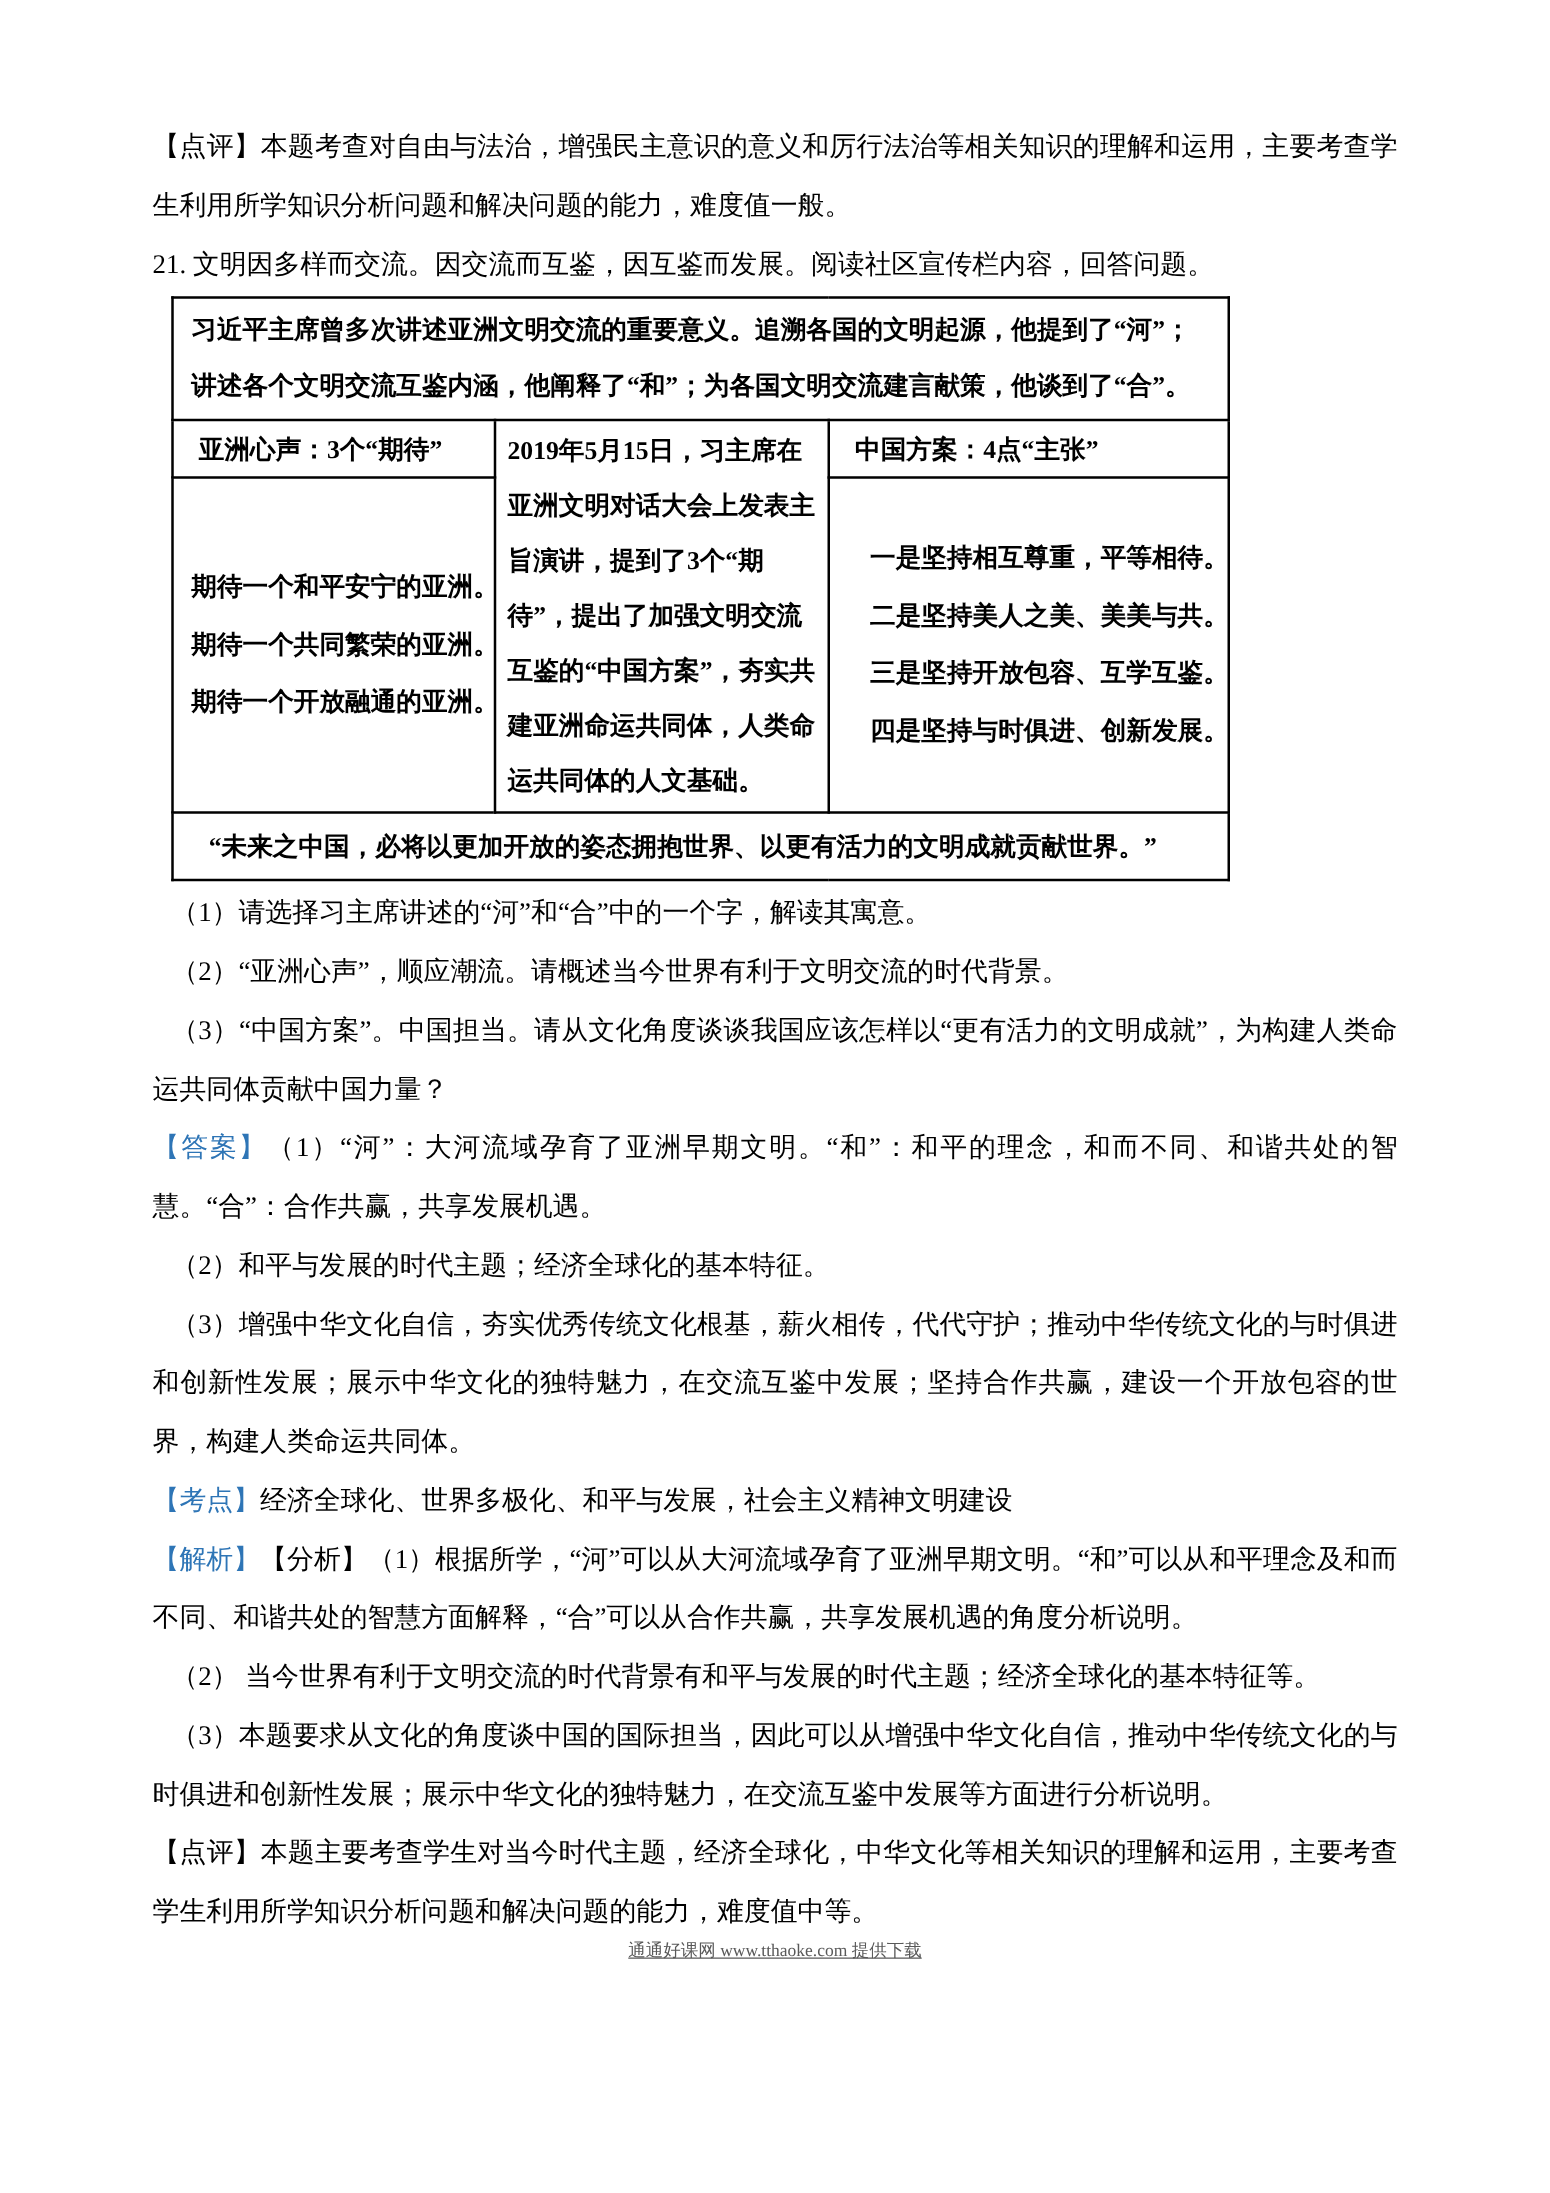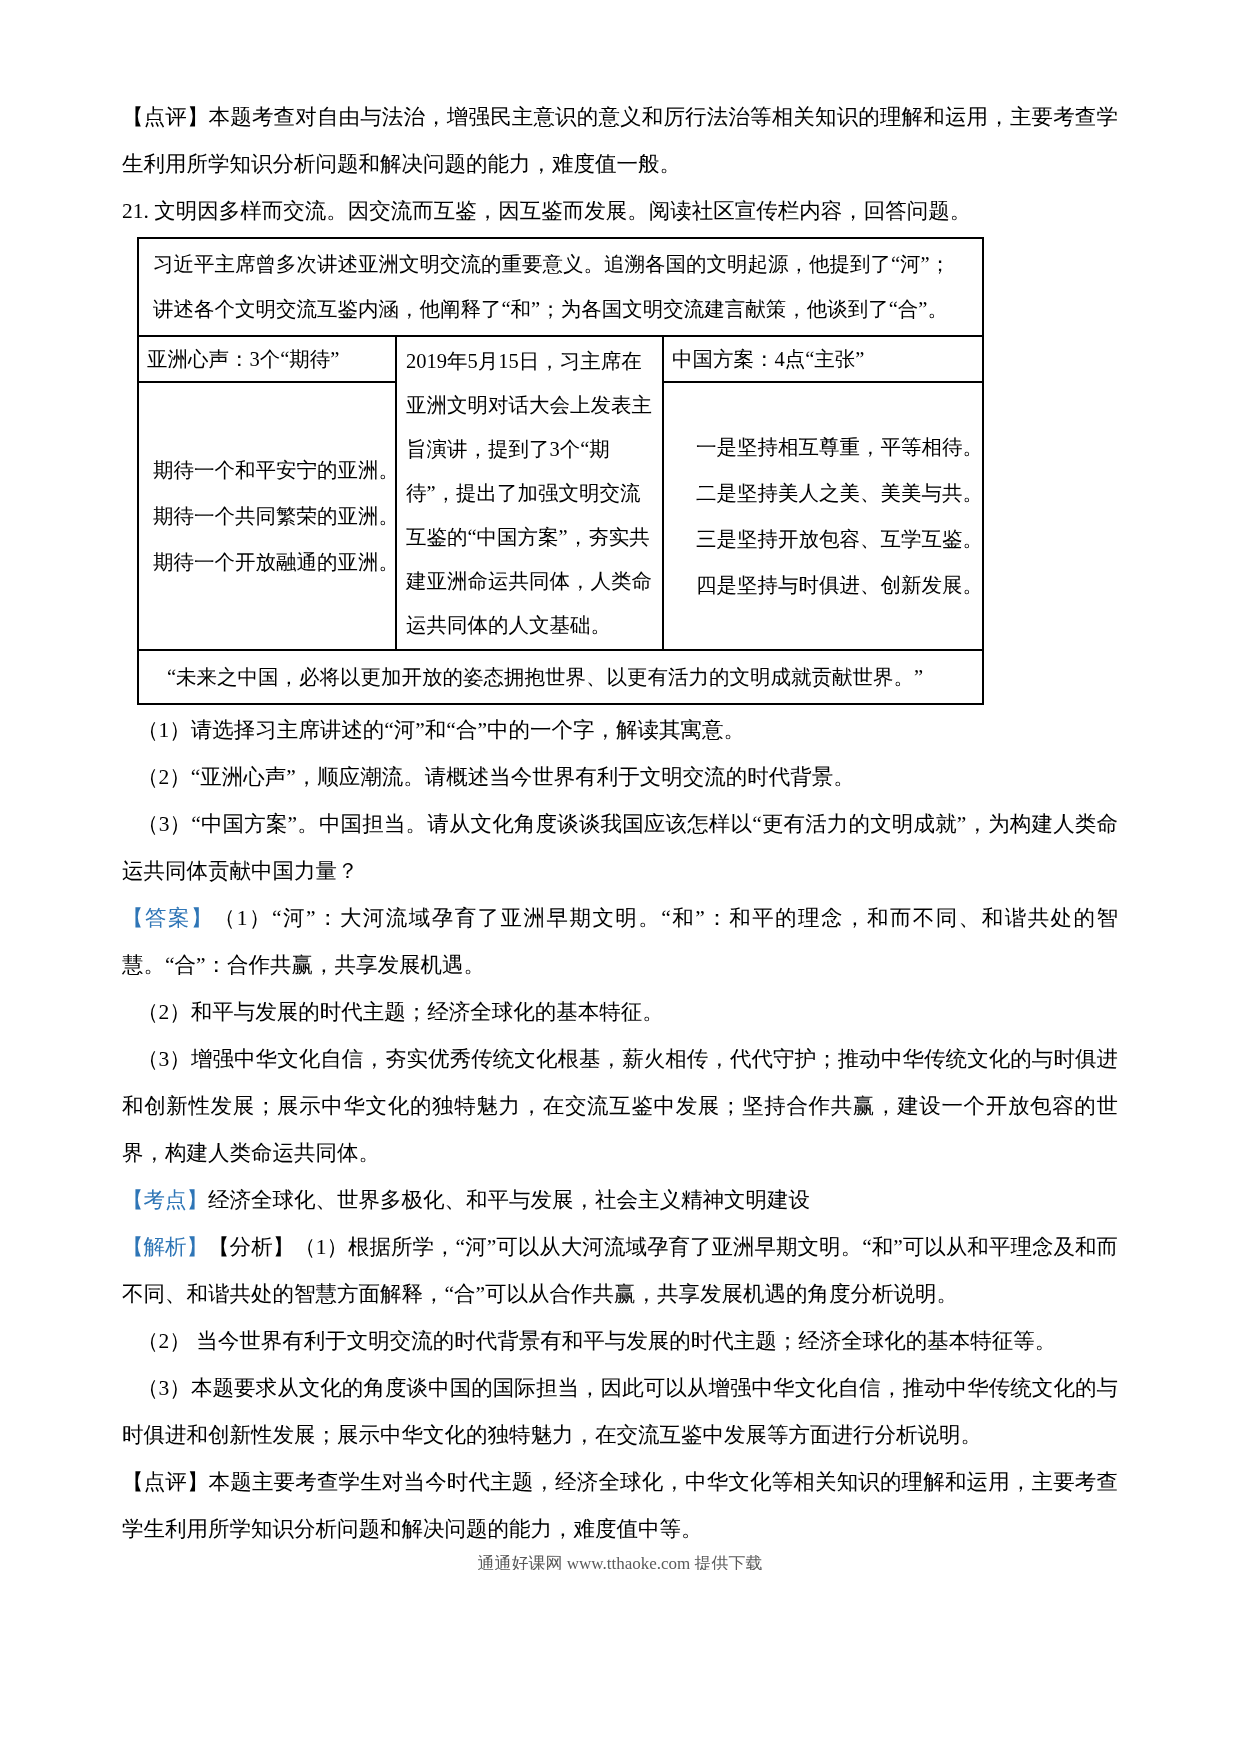--- a/index.html
+++ b/index.html
@@ -33,29 +33,30 @@
     border-collapse: collapse;
     table-layout: fixed;
     width: 845px;
     margin: 2px 0 2px 15px;
     font-size: 20.5px;
   }
   table.box td {
     border: 2px solid #000000;
     vertical-align: middle;
     text-align: left;
+    font-weight: bold;
   }
   .cell-intro {
     line-height: 45px;
     padding: 3px 14px;
     text-align: justify;
   }
   .cell-header {
     height: 46px;
-    padding: 0 8px;
+    padding: 0 20px;
     white-space: nowrap;
     overflow: hidden;
   }
   .cell-mid {
     vertical-align: top;
     line-height: 44px;
     padding: 2px 9px;
     text-align: justify;
   }
   .cell-list { height: 266px; }
@@ -65,21 +66,21 @@
   .cell-quote {
     height: 54px;
     padding: 0 28px;
   }
   .footer {
     position: absolute;
     left: 0;
     right: 0;
     top: 1552px;
     text-align: center;
-    font-size: 17px;
+    font-size: 14px;
     color: #595959;
     font-family: "Liberation Serif", "DejaVu Serif", serif;
   }
   .footer-text { text-decoration: underline; }
 </style>
 </head>
 <body>
 
 <div class="page">
   <div class="content">

